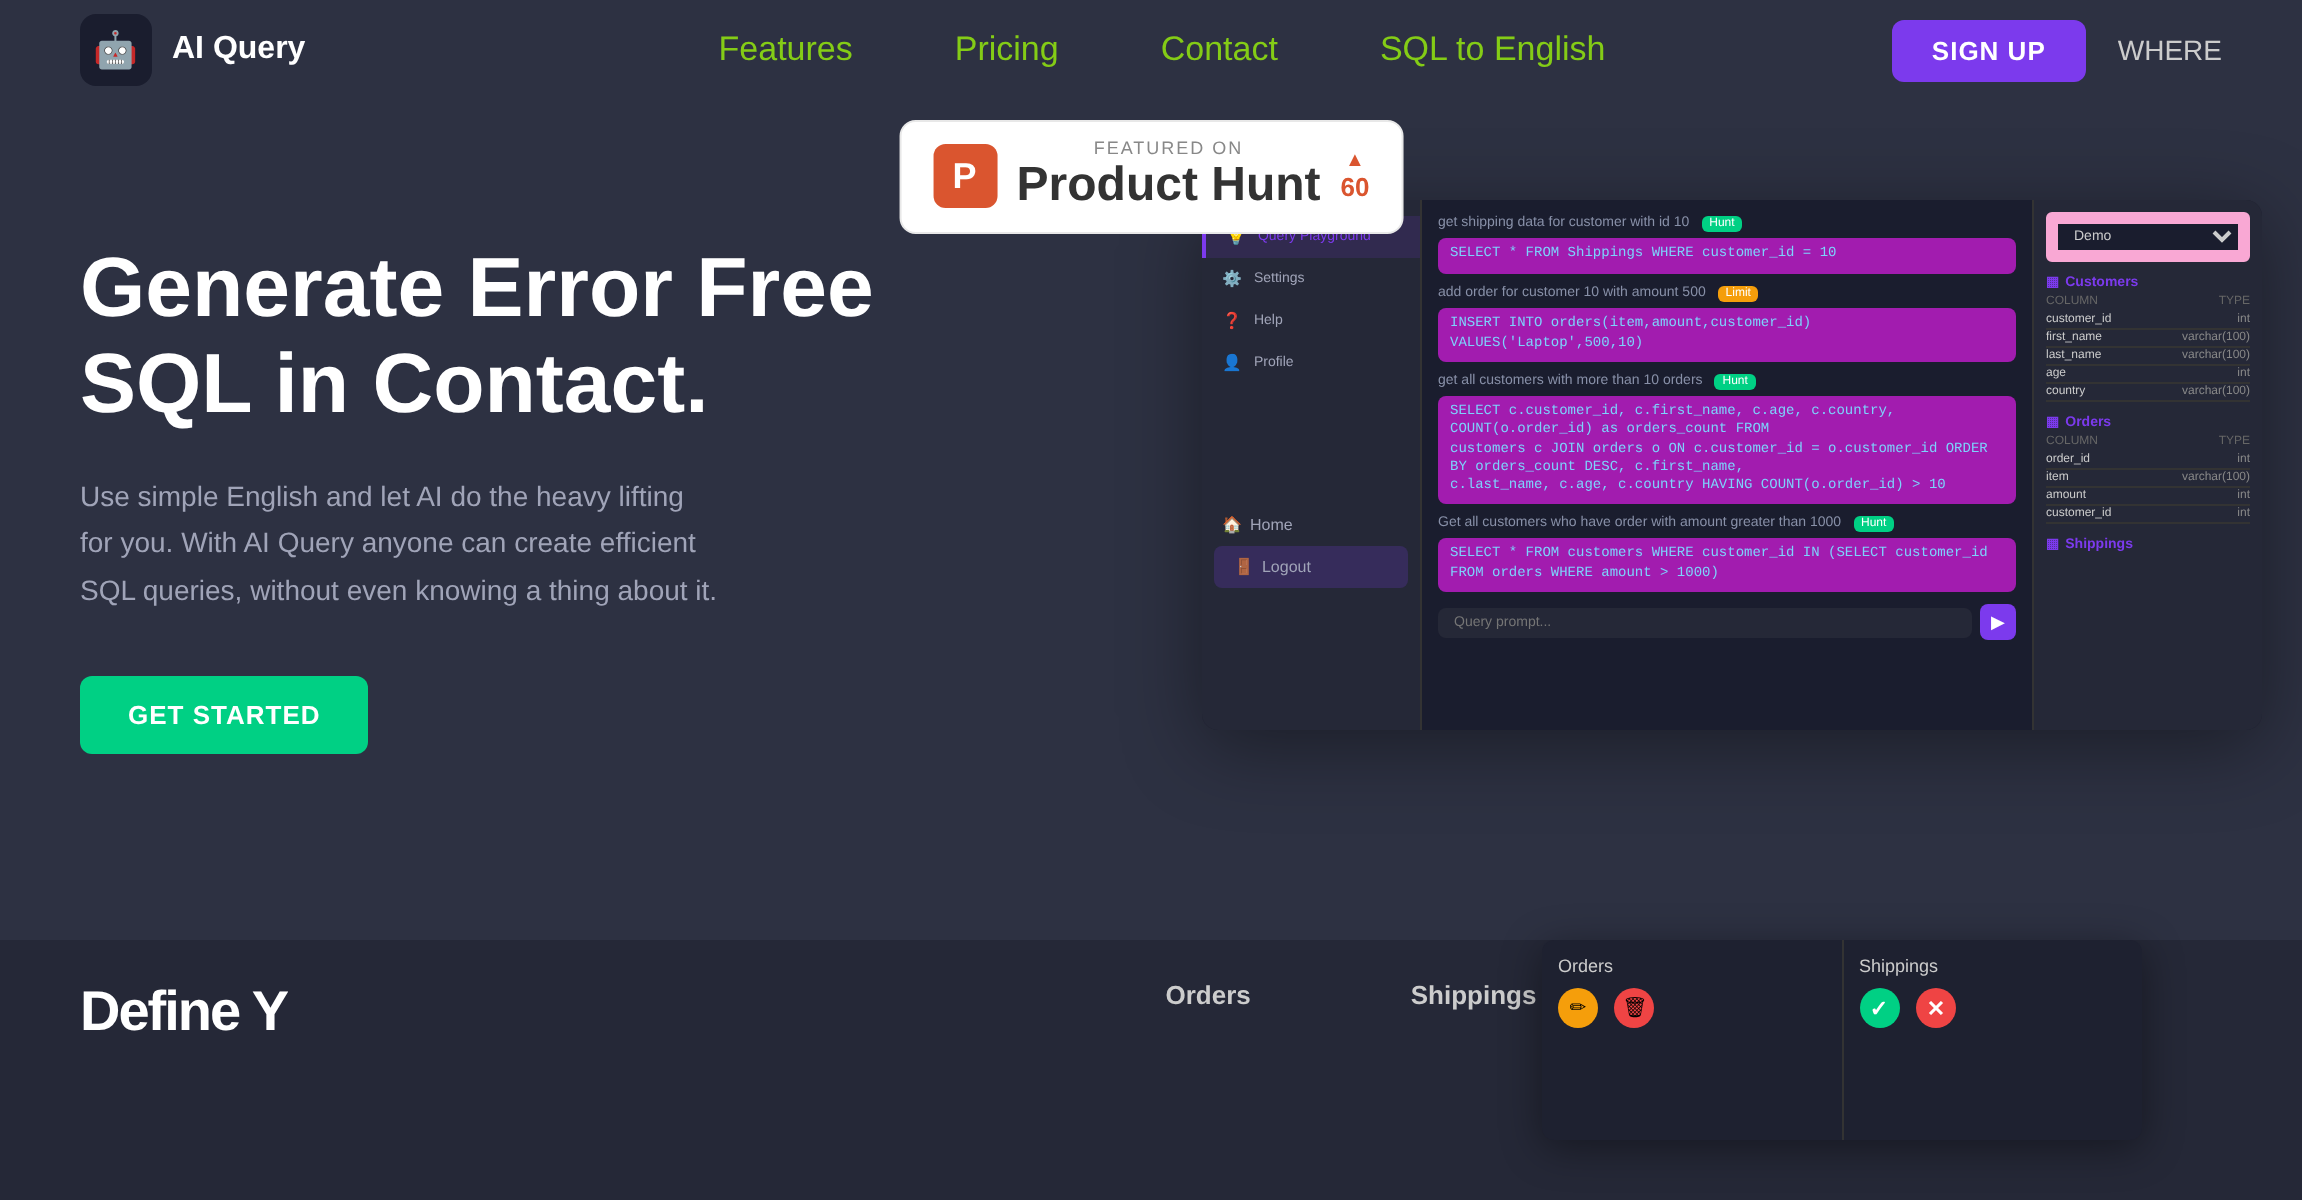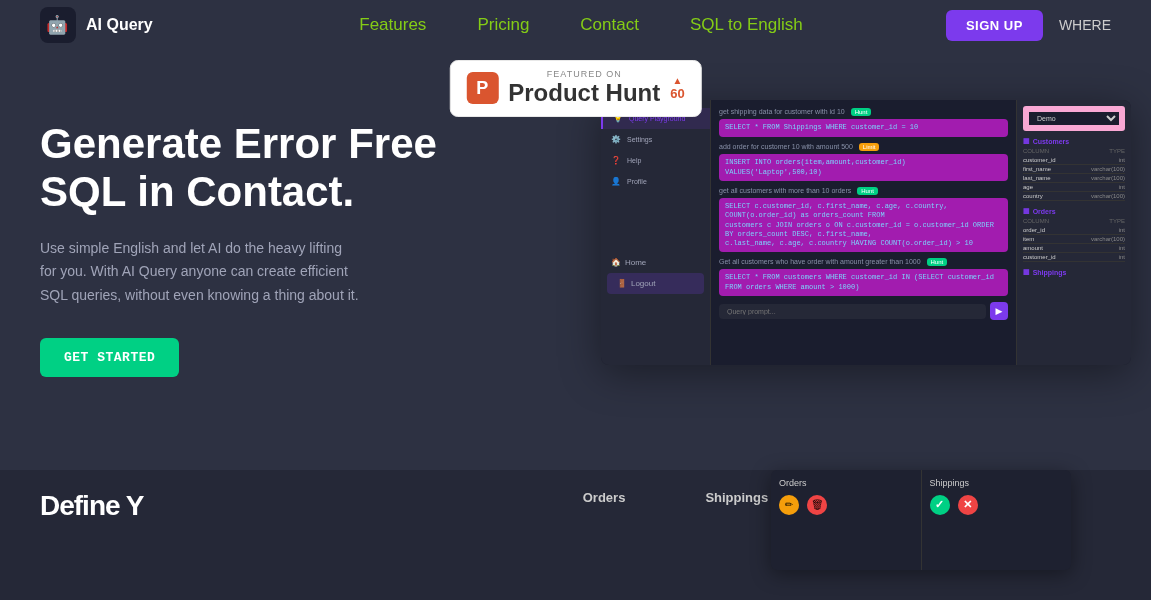--- a/index.html
+++ b/index.html
@@ -113,21 +113,20 @@
     .btn-get-started {
       background: #00d084;
       color: #fff;
       border: none;
       padding: 12px 24px;
       border-radius: 6px;
       font-size: 13px;
       font-weight: 700;
       cursor: pointer;
       letter-spacing: 0.5px;
-      font-family: Liberation Mono, monospace;
     }
 
     
     .ph-badge {
       position: absolute;
       top: 0;
       left: 50%;
       transform: translateX(-50%);
       background: #fff;
       border: 1.5px solid #e8e8e8;

